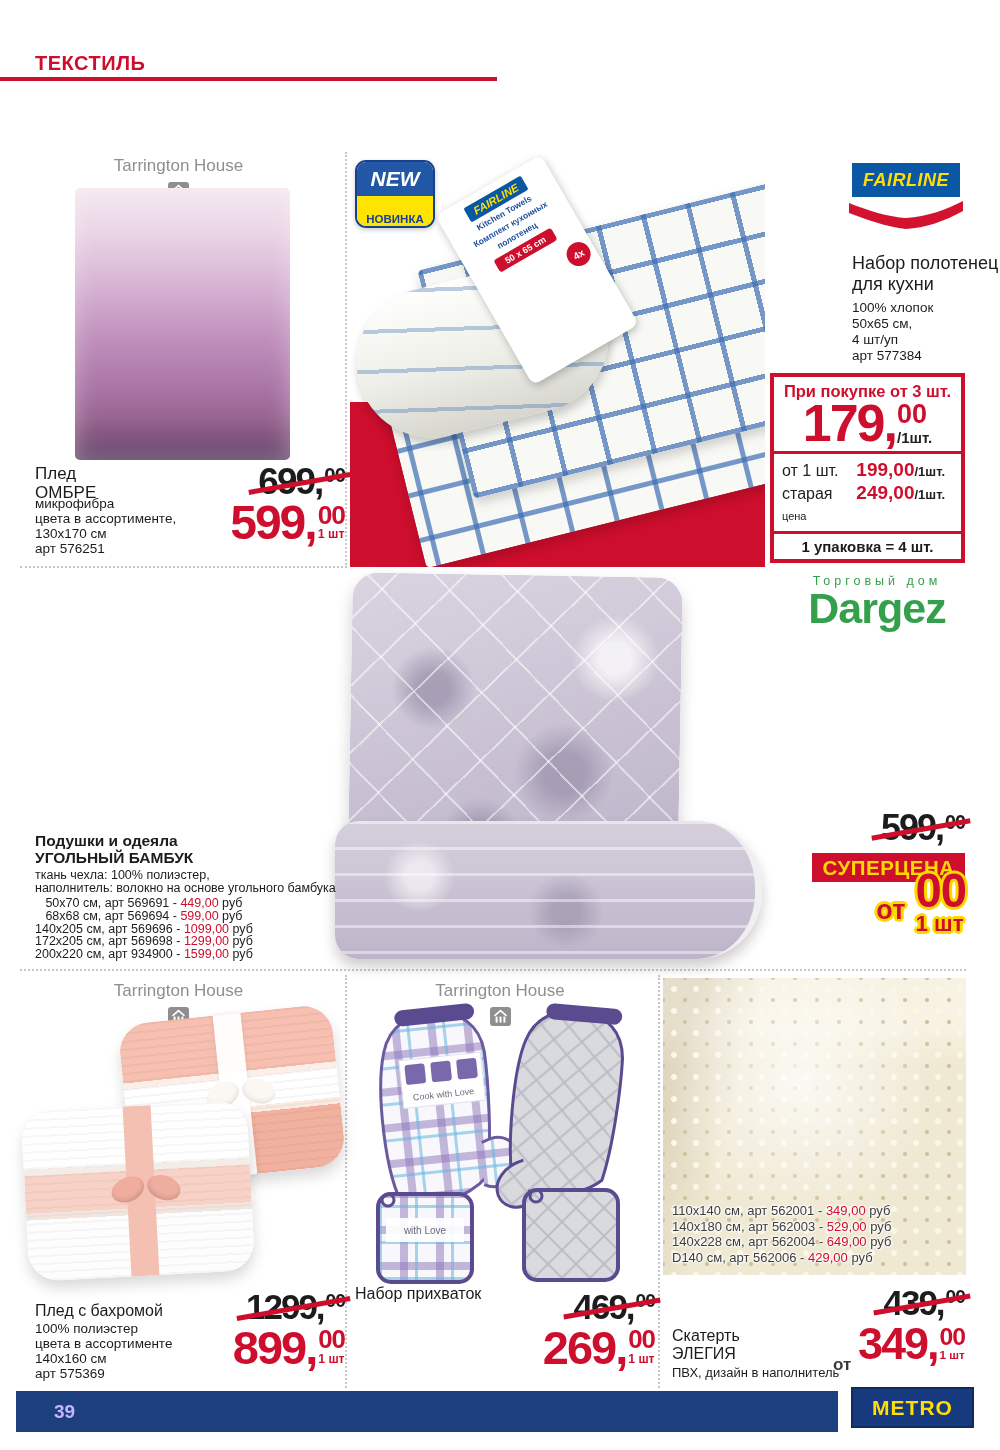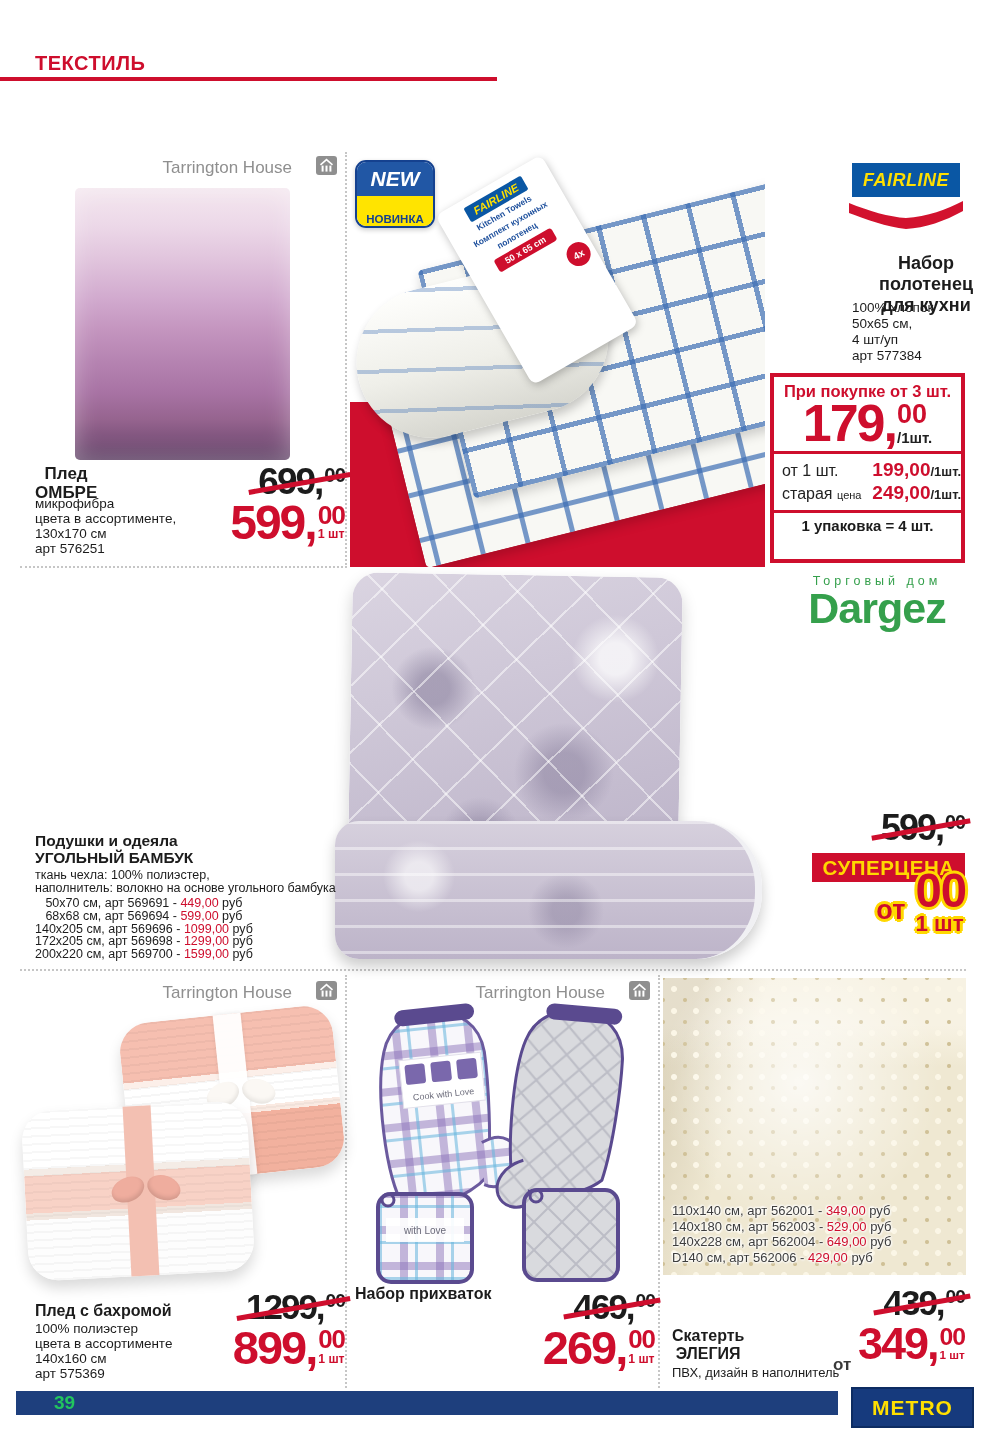--- a/index.html
+++ b/index.html
@@ -8,36 +8,36 @@
         --red:#ce0e2d;--yel:#ffdf00;--yel2:#ffd800;--blue:#1b4e9b;--navy:#1e3f7d;--green:#35a04c;--gray:#8f8f8f;}
   .abs{position:absolute;}
   
   .section-label{left:35px;top:52px;font-size:20px;font-weight:700;color:var(--red);letter-spacing:.5px;}
   .header-rule{left:0;top:77px;width:497px;height:4px;background:var(--red);}
   .page-title{right:50px;top:48px;font-size:45px;font-weight:700;color:var(--red);letter-spacing:-1px;white-space:nowrap;}
   
   .vdot{width:0;border-left:2px dotted #c6c6c6;}
   .hdot{height:0;border-top:2px dotted #c6c6c6;}
   
-  .brand-row{display:flex;justify-content:flex-end;align-items:center;gap:24px;}
+  .brand-row{display:flex;justify-content:flex-end;align-items:center;gap:6px;flex-direction:column;}
   .brand-text{font-size:17px;color:var(--gray);}
   
   .price{display:flex;justify-content:flex-end;align-items:flex-start;font-weight:700;white-space:nowrap;}
   .pw{position:relative;display:flex;align-items:flex-start;}
   .price .int{line-height:.8;letter-spacing:-2px;}
   .price .col{display:flex;flex-direction:column;align-items:flex-start;margin-left:2px;}
   .price .sup{font-size:55%;line-height:.85;letter-spacing:-1px;}
   .price .unit{font-size:.26em;line-height:1;letter-spacing:0;margin-top:2px;}
   .price.red{color:var(--red);}
   .price.black{color:#1c1c1c;}
   .strike{position:absolute;left:-10px;right:-6px;top:46%;height:5px;background:var(--red);transform:rotate(-10deg);}
   .outlined{text-shadow:3px 0 0 var(--yel2),-3px 0 0 var(--yel2),0 3px 0 var(--yel2),0 -3px 0 var(--yel2),
             2px 2px 0 var(--yel2),-2px -2px 0 var(--yel2),2px -2px 0 var(--yel2),-2px 2px 0 var(--yel2);}
   
-  .pname{font-weight:700;font-size:17px;line-height:19px;text-align:center;}
+  .pname{font-weight:400;font-size:17px;line-height:19px;}
   .pdesc{font-size:13.5px;line-height:15px;}
   
   .ombre{left:75px;top:188px;width:215px;height:272px;border-radius:5px;
     background:linear-gradient(180deg,#f4e7ef 0%,#ecd8e8 14%,#e0c3dc 27%,#d2abcf 40%,#c495bf 52%,#b583b1 64%,#a873a4 75%,#96648f 85%,#7c527b 93%,#5d3f63 100%);
     box-shadow:inset 0 0 25px rgba(255,255,255,.35);}
   
   .towels{left:350px;top:150px;width:415px;height:417px;overflow:hidden;}
   .red-block{position:absolute;left:0;top:252px;width:415px;height:165px;background:var(--red);}
   .towel{position:absolute;border-radius:5px;background-color:#f8f8f4;
     background-image:repeating-linear-gradient(0deg,rgba(61,110,180,.7) 0 5px,transparent 5px 46px),
@@ -70,21 +70,21 @@
   .fl-box{left:852px;top:163px;width:108px;height:34px;background:#0a57a4;color:var(--yel);
     display:flex;align-items:center;justify-content:center;font-weight:700;font-style:italic;font-size:18px;letter-spacing:.5px;}
   
   .offer{left:770px;top:373px;width:195px;height:190px;border:4px solid var(--red);background:#fff;box-sizing:border-box;}
   .ob-title{text-align:center;color:var(--red);font-weight:700;font-size:16.5px;margin-top:5px;}
   .ob-price{display:flex;justify-content:center;align-items:flex-start;color:var(--red);font-weight:700;margin-top:2px;}
   .ob-price .int{font-size:52px;line-height:.8;letter-spacing:-2px;}
   .ob-price .col{display:flex;flex-direction:column;align-items:flex-start;margin-left:1px;}
   .ob-price .sup{font-size:27px;line-height:.85;}
   .ob-price .per{font-size:15px;font-weight:700;color:#222;margin-top:3px;}
-  .ob-rows{border-top:3px solid var(--red);margin-top:5px;padding:5px 0 4px 8px;}
+  .ob-rows{border-top:3px solid var(--red);margin-top:5px;padding:5px 16px 4px 8px;}
   .ob-row{display:flex;justify-content:space-between;align-items:baseline;line-height:21px;}
   .ob-row .lab{font-size:16px;color:#222;}
   .ob-row .lab small{font-size:11px;}
   .ob-row .val{font-size:19px;font-weight:700;color:var(--red);}
   .ob-row .per2{font-size:13px;font-weight:700;color:#222;}
   .ob-pack{border-top:3px solid var(--red);text-align:center;font-weight:700;font-size:15px;padding:4px 0;}
   
   .dargez{left:788px;top:574px;width:178px;text-align:center;color:var(--green);}
   .dz-top{font-size:12.5px;letter-spacing:4px;}
   .dz-main{font-size:43px;font-weight:700;letter-spacing:-1px;line-height:40px;}
@@ -143,21 +143,21 @@
       radial-gradient(#fbf6e6 2.5px,transparent 3.5px),
       radial-gradient(#cfc096 1.5px,transparent 2.5px),
       linear-gradient(105deg,rgba(120,100,60,.14) 0 10%,rgba(120,100,60,0) 28%),
       linear-gradient(180deg,#f7f2e3 0 16%,rgba(0,0,0,0) 30%);
     background-size:auto,22px 22px,22px 22px,auto,auto;
     background-position:0 0,0 0,11px 11px,0 0,0 0;}
   .cloth-list{left:672px;top:1203px;font-size:13px;line-height:15.5px;color:#3d3d3d;font-weight:400;
     text-shadow:0 0 3px #fff,0 0 3px #fff,1px 1px 2px #fff,-1px -1px 2px #fff;white-space:nowrap;}
   .cloth-list .redtxt{font-weight:400;}
   
-  .footer-bar{left:16px;top:1391px;width:822px;height:24px;background:var(--navy);display:flex;align-items:center;color:#22c55e;}
+  .footer-bar{left:16px;top:1391px;width:822px;height:41px;background:var(--navy);display:flex;align-items:center;color:#c4b5fd;}
   .page-num{margin-left:38px;font-size:19px;font-weight:700;}
   .footer-note{margin-left:62px;font-size:12px;}
   .metro-logo{left:851px;top:1387px;width:123px;height:41px;background:#163a7d;border:2px solid #0d2c62;
     box-sizing:border-box;display:flex;align-items:center;justify-content:center;}
   .metro-text{color:var(--yel);font-size:21px;font-weight:700;letter-spacing:1px;}
 </style>
 </head>
 <body>
 
 <div id="page">
@@ -286,21 +286,21 @@
   </div>
   <div class="abs p3desc" style="left:35px;top:869px;">
     <div>ткань чехла: 100% полиэстер,</div>
     <div>наполнитель: волокно на основе угольного бамбука</div>
   </div>
   <div class="abs p3sizes" style="left:35px;top:897px;">
     <div><span>50х70 см, арт 569691 - </span><span class="redtxt">449,00</span><span> руб</span></div>
     <div><span>68х68 см, арт 569694 - </span><span class="redtxt">599,00</span><span> руб</span></div>
     <div><span>140х205 см, арт 569696 - </span><span class="redtxt">1099,00</span><span> руб</span></div>
     <div><span>172х205 см, арт 569698 - </span><span class="redtxt">1299,00</span><span> руб</span></div>
-    <div><span>200х220 см, арт 569700 - </span><span class="redtxt">1599,00</span><span> руб</span></div>
+    <div><span>200х220 см, арт 934900 - </span><span class="redtxt">1599,00</span><span> руб</span></div>
   </div>
   <div class="abs price black" style="left:827px;top:814px;width:138px;font-size:36px;">
     <span class="pw">
         <span class="int">599,</span>
         <span class="col">
           <span class="sup">00</span>
         </span>
         <i class="strike"></i>
       </span>
   </div>

